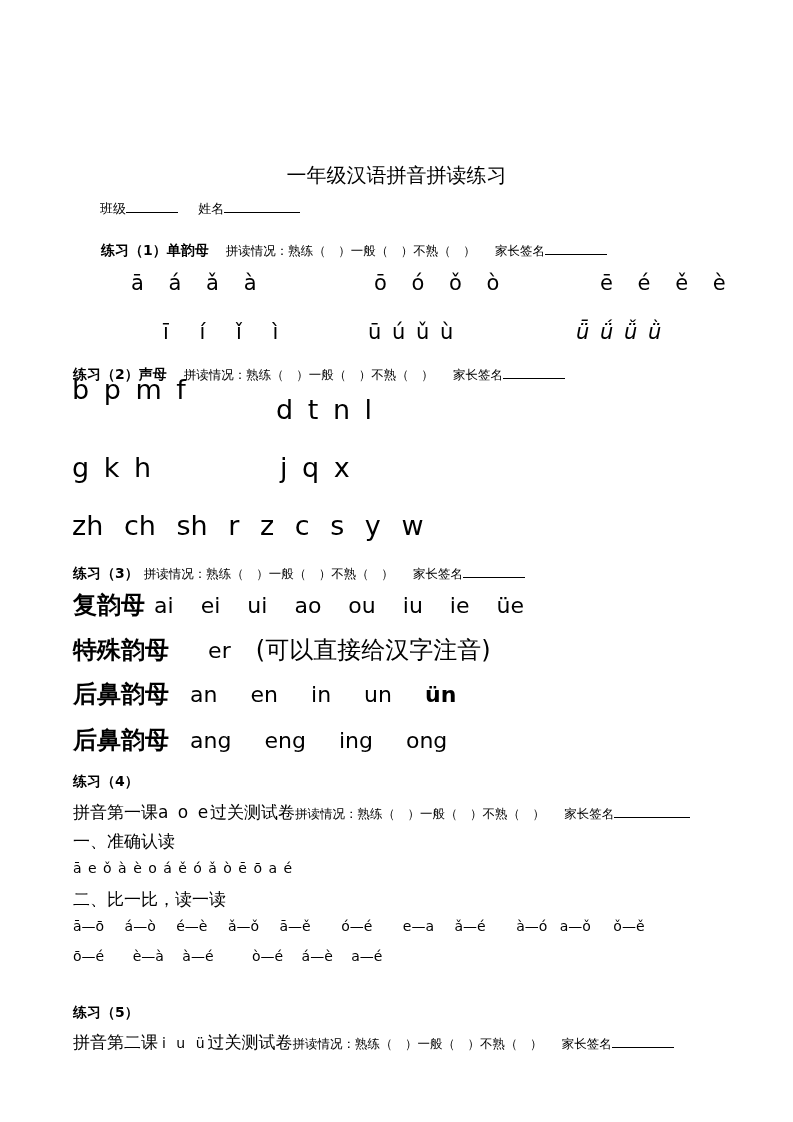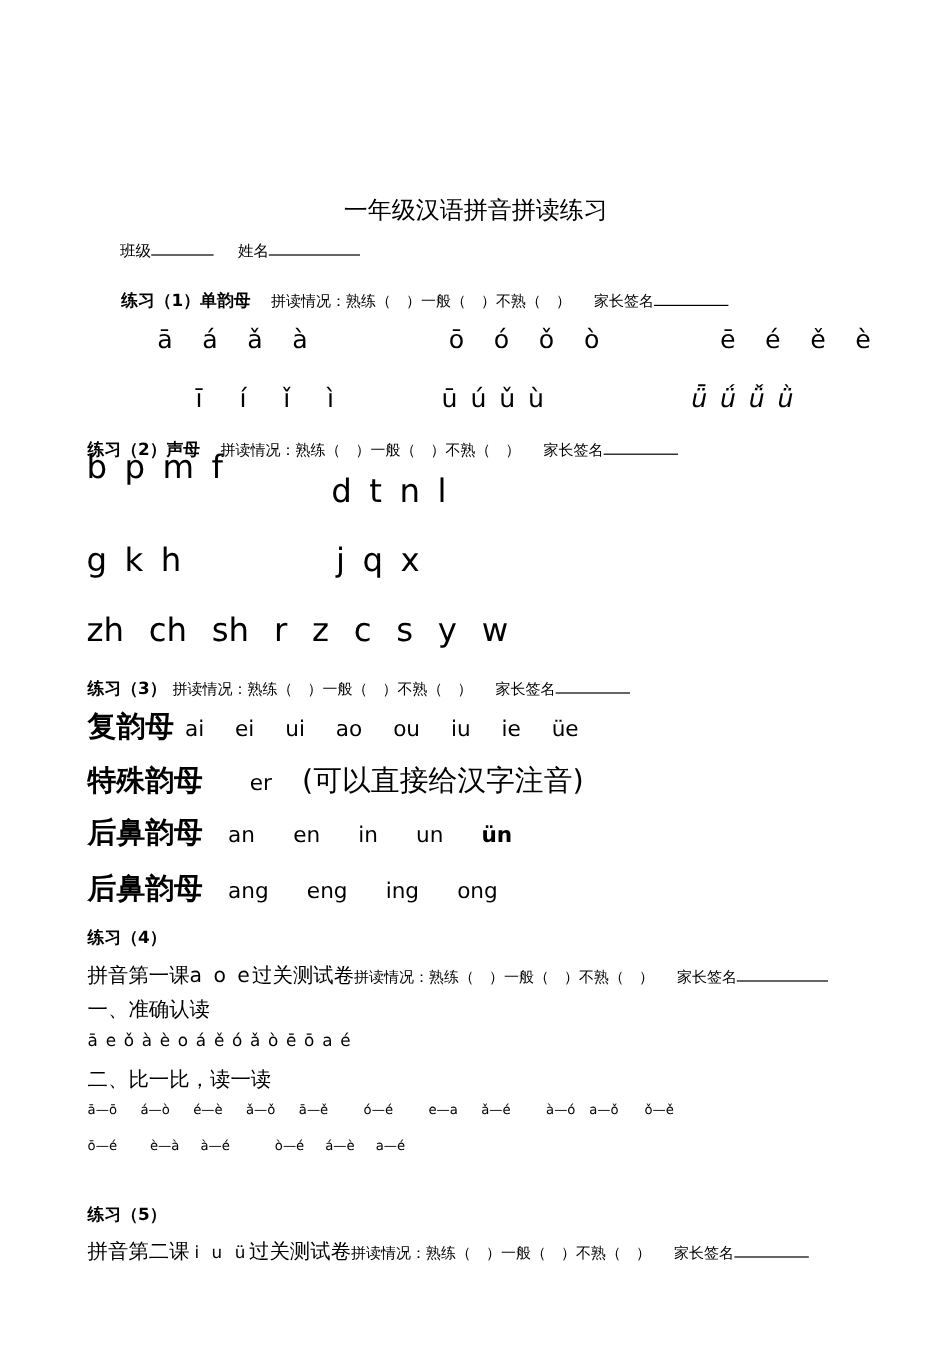--- a/index.html
+++ b/index.html
@@ -9,24 +9,24 @@
   .title { left: 0; width: 793px; text-align: center; top: 162px; font-size: 20px; }
   .classline { left: 100px; top: 200px; font-size: 13px; }
   .blank { display: inline-block; border-bottom: 1px solid #000; height: 12px; vertical-align: baseline; }
   .sec-head { font-size: 14px; font-weight: bold; }
   .status { font-size: 12.5px; font-weight: normal; }
   .sig-blank { display: inline-block; border-bottom: 1px solid #000; height: 12px; }
   .tone { font-family: "DejaVu Sans", sans-serif; font-size: 21px; }
   .big { font-family: "DejaVu Sans", sans-serif; font-size: 27px; }
   .big span { display: inline-block; }
   .cat { font-size: 24px; font-weight: bold; }
-  .fin { font-size: 18px; }
+  .fin { font-size: 22px; }
   .fin span { display: inline-block; }
   .sub { font-size: 17px; }
-  .small { font-size: 11px; }
+  .small { font-size: 14px; }
   .small span { display: inline-block; }
 </style>
 </head>
 <body>
 
 <div class="abs title">一年级汉语拼音拼读练习</div>
 
 <div class="abs classline">
   <span>班级</span><span class="blank" style="width:52px"></span>
   <span style="display:inline-block;width:12px"></span>

